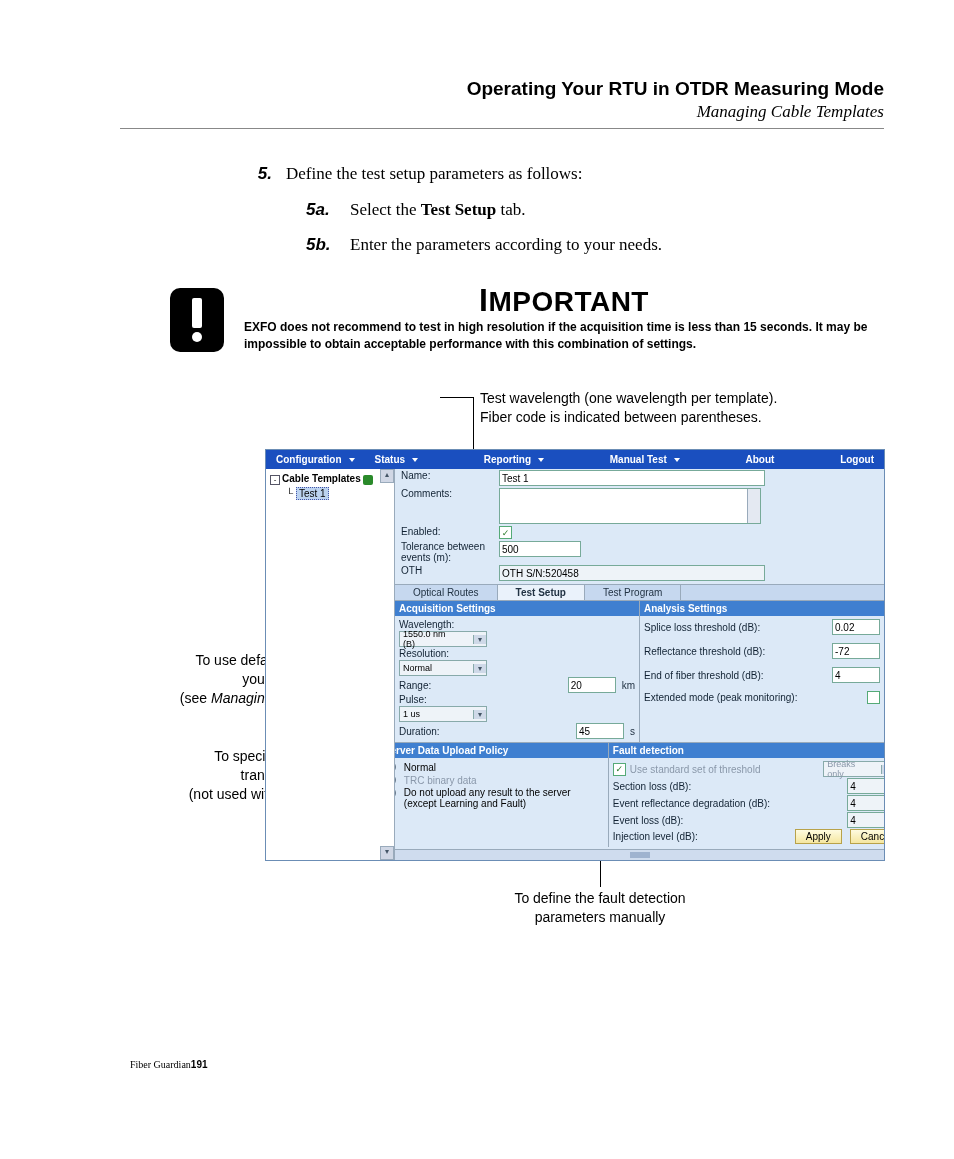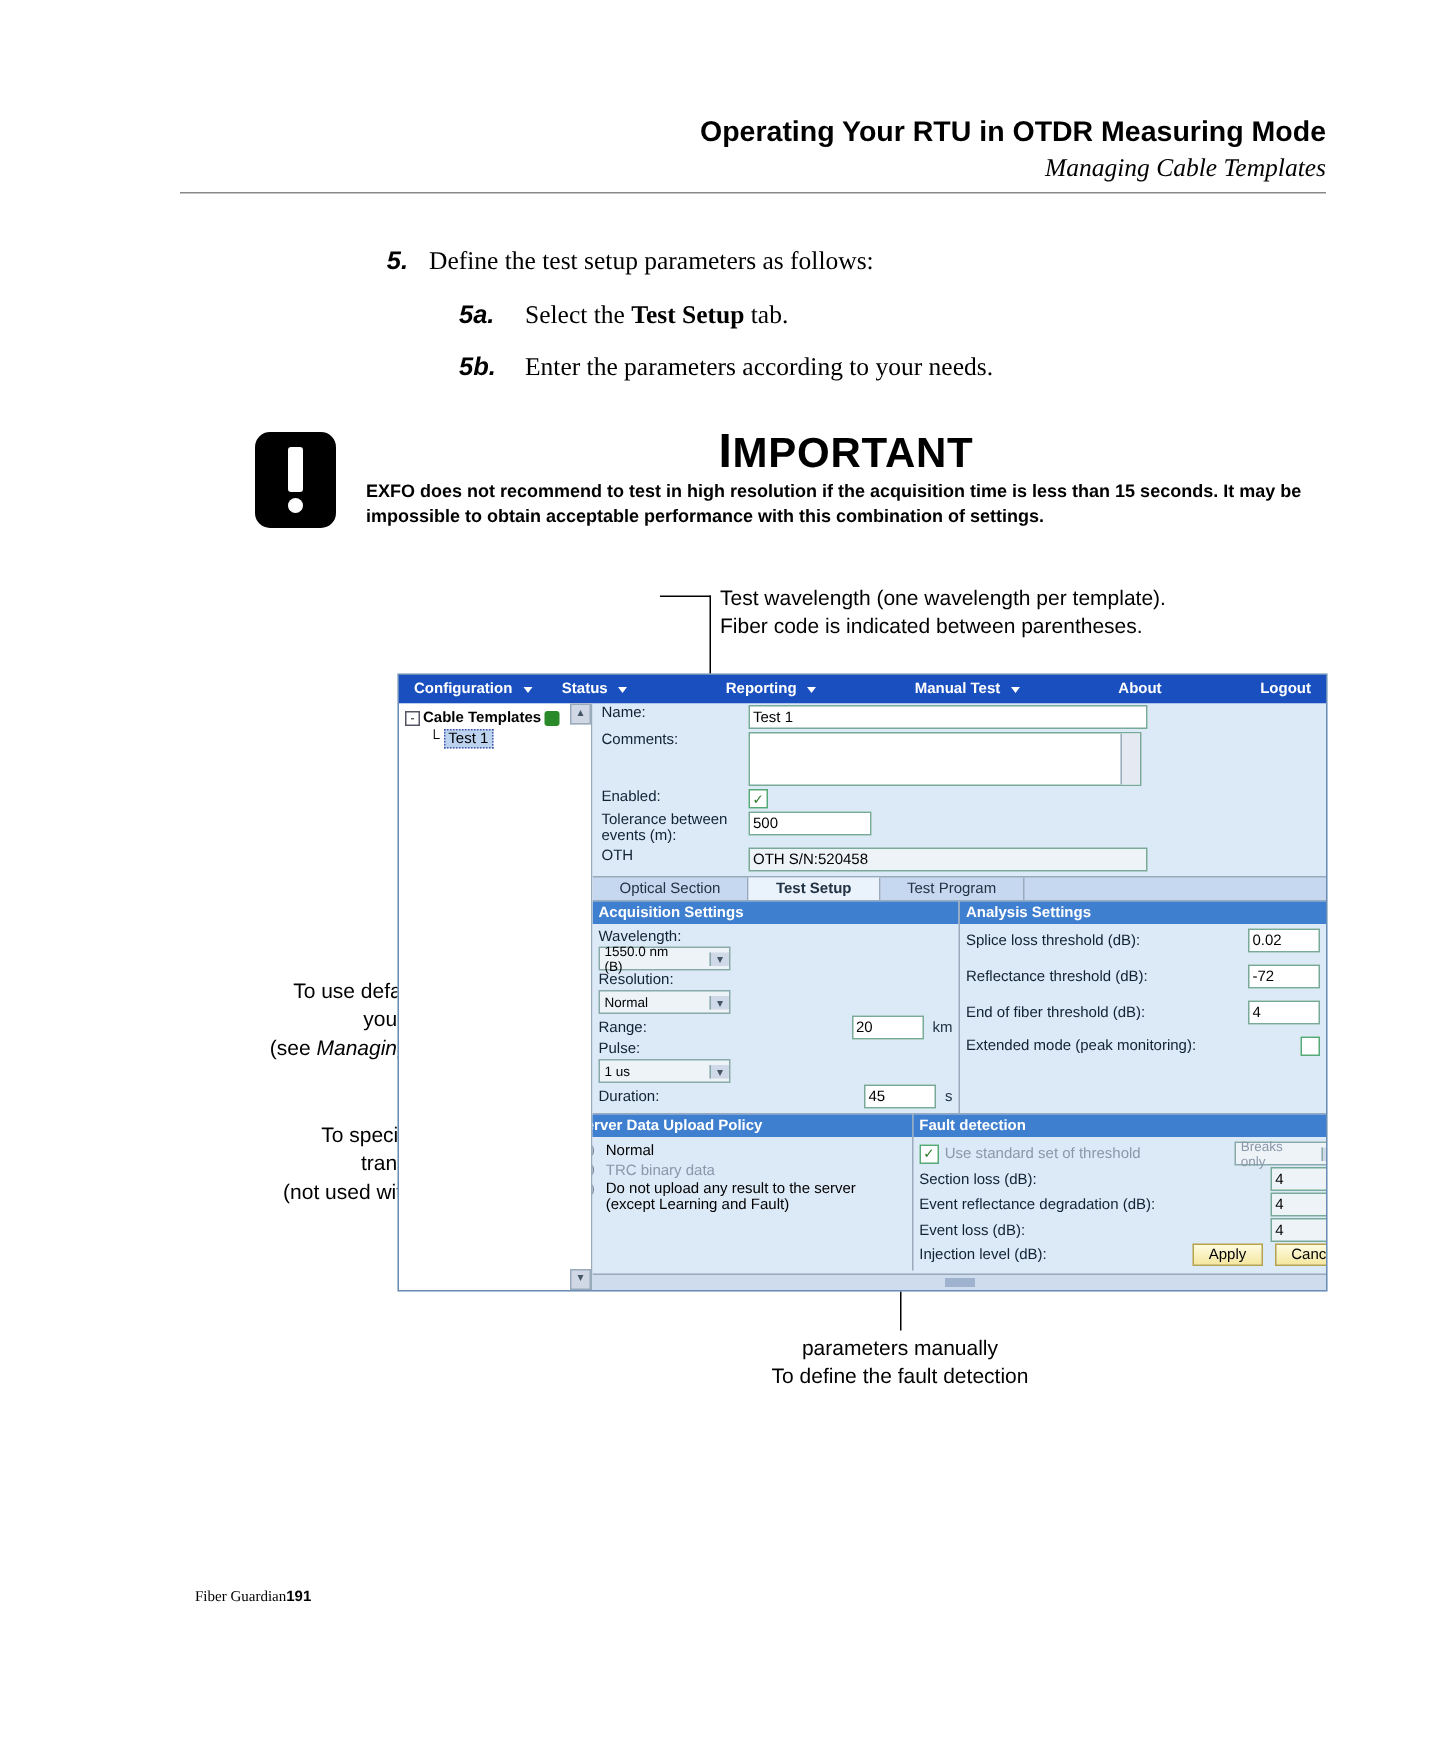--- a/index.html
+++ b/index.html
@@ -170,22 +170,22 @@
     <div class="conn" style="left:274px;top:292px;width:290px;height:1px;"></div>
 
     <div class="annot right-align" style="left:-60px; top:358px; width:330px;">
       <div>To specify which data will be</div>
       <div>transferred to the server</div>
       <div>(not used with stand-alone RTU)</div>
     </div>
     <div class="conn" style="left:274px;top:380px;width:24px;height:1px;"></div>
 
     <div class="annot center" style="left:360px; top:500px; width:240px;">
+      <div>To define the fault detection</div>
       <div>parameters manually</div>
-      <div>To define the fault detection</div>
     </div>
     <div class="conn" style="left:480px;top:360px;width:1px;height:138px;"></div>
     <div class="conn" style="left:480px;top:360px;width:80px;height:1px;"></div>
 
     <div class="app">
       <div class="menubar">
         <div class="mitem tri">Configuration</div>
         <div class="mitem tri">Status</div>
         <div class="spacer"></div>
         <div class="mitem tri">Reporting</div>
@@ -228,21 +228,21 @@
           <div class="form-row">
             <label style="width:92px">Tolerance between events (m):</label>
             <input class="tinput med" value="500" style="">
           </div>
           <div class="form-row">
             <label>OTH</label>
             <input class="tinput wide" style="background: rgb(238, 243, 248);" value="OTH S/N:520458">
           </div>
 
           <div class="tabstrip">
-            <div class="tab">Optical Section</div>
+            <div class="tab">Optical Routes</div>
             <div class="tab active">Test Setup</div>
             <div class="tab">Test Program</div>
           </div>
 
           <div class="panel-row">
             <div class="panel">
               <div class="secthdr">Acquisition Settings</div>
               <div class="col">
                 <div class="kv">
                     <label class="rlabel">Wavelength:</label>

